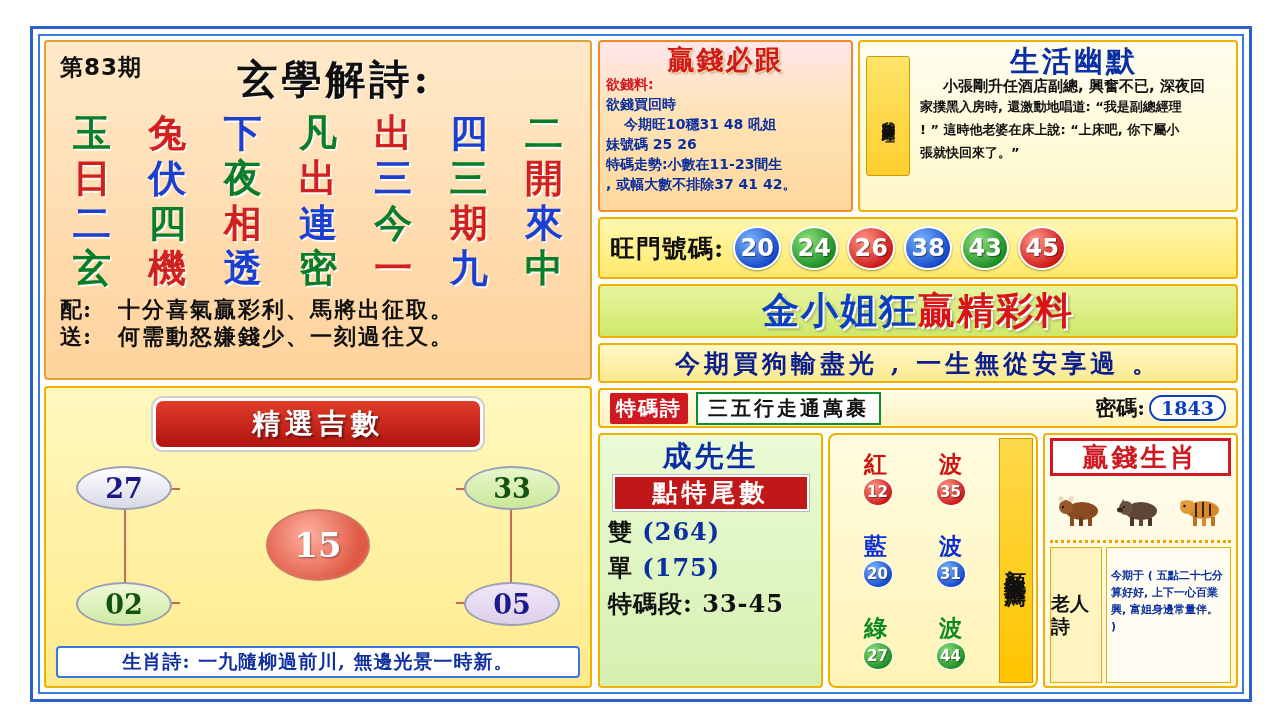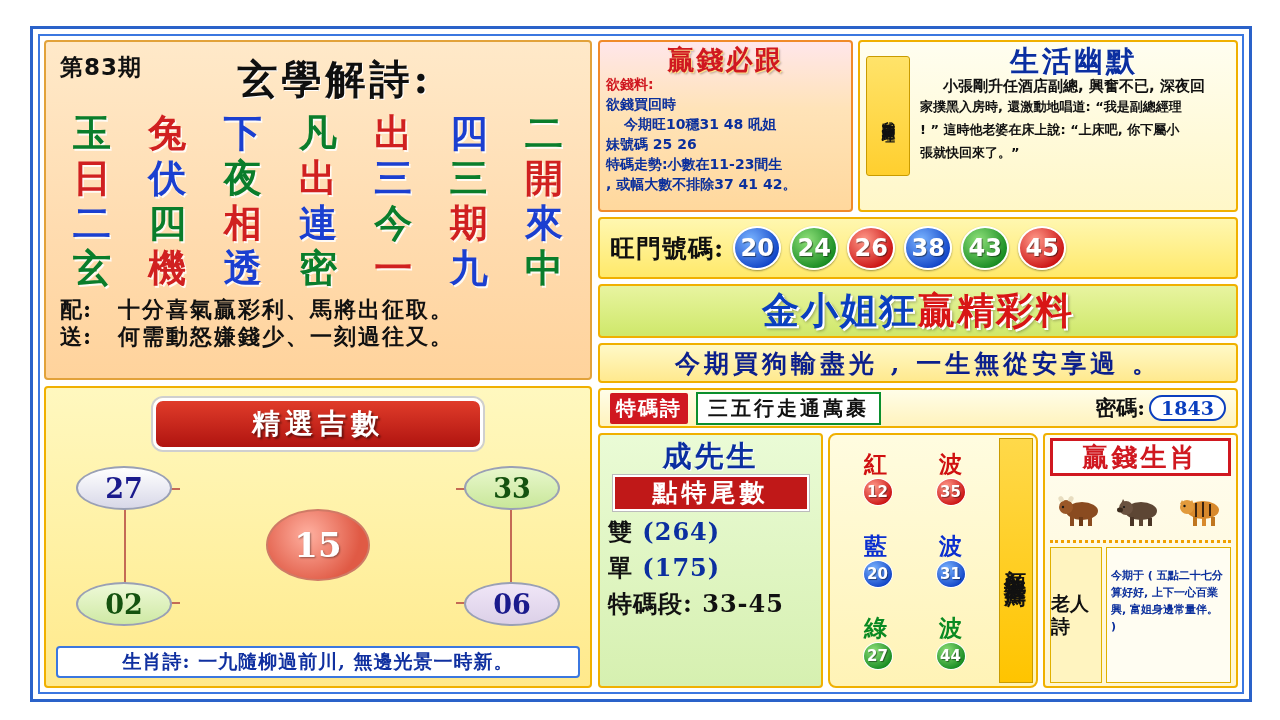--- a/index.html
+++ b/index.html
@@ -637,21 +637,21 @@
             <div class="link" style="left:70px; top:34px; width:56px;"></div>
             <div class="link" style="right:70px; top:34px; width:56px;"></div>
             <div class="link" style="left:70px; bottom:32px; width:56px;"></div>
             <div class="link" style="right:70px; bottom:32px; width:56px;"></div>
             <div class="link v" style="left:70px; top:34px; height:116px;"></div>
             <div class="link v" style="right:70px; top:34px; height:116px;"></div>
 
             <div class="node tl">27</div>
             <div class="node tr">33</div>
             <div class="node bl">02</div>
-            <div class="node br">06</div>
+            <div class="node br">05</div>
             <div class="node center">15</div>
           </div>
 
           <div class="shengxiao">
             <span>生肖詩: 一九隨柳過前川, 無邊光景一時新。</span>
           </div>
         </div>
       </div>
 
       <div class="col-right">

